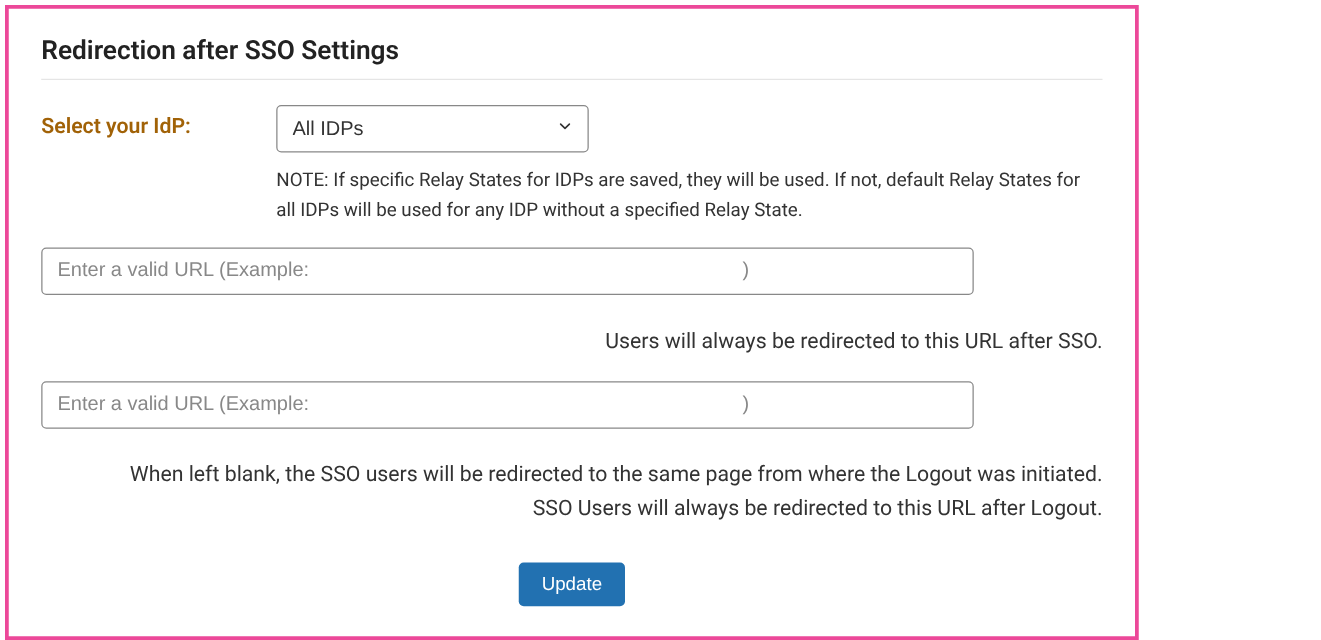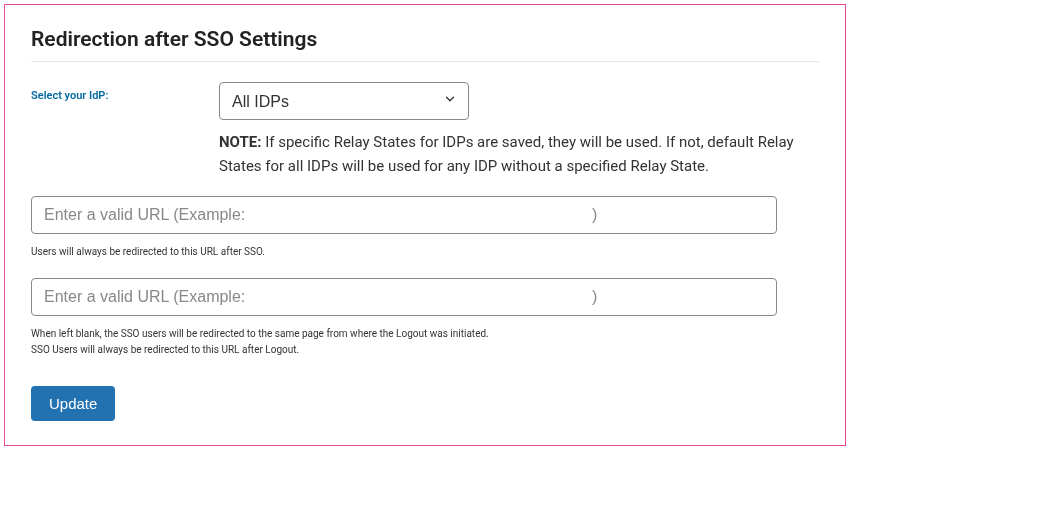--- a/index.html
+++ b/index.html
@@ -8,23 +8,23 @@
       padding: 0;
     }
     body {
       font-family: -apple-system, BlinkMacSystemFont, "Segoe UI", Roboto, "Helvetica Neue", Arial, sans-serif;
       font-size: 15px;
       color: #333;
       background: #fff;
       padding: 4px;
     }
     .panel {
-      border: 1px solid #ec4899;
+      border: 3px solid #ec4899;
       padding: 22px 26px 24px 26px;
-      width: 842px;
+      width: 907px;
     }
     .panel-title {
       font-size: 21px;
       font-weight: 600;
       color: #222;
       margin-bottom: 10px;
     }
     .separator {
       border: none;
       border-top: 1px solid #e5e5e5;
@@ -35,22 +35,22 @@
       align-items: flex-start;
       margin-bottom: 18px;
     }
     .form-row:last-of-type {
       margin-bottom: 20px;
     }
     .form-label {
       width: 188px;
       flex-shrink: 0;
       font-weight: 600;
-      font-size: 11px;
-      color: #0369a1;
+      font-size: 17px;
+      color: #a16207;
       padding-top: 7px;
     }
     .form-control-wrap {
       flex: 1;
     }
     .select-wrap {
       position: relative;
       display: inline-block;
     }
     .select-control {
@@ -74,45 +74,46 @@
       transform: translateY(-50%);
       pointer-events: none;
     }
     .note-text {
       font-size: 15px;
       color: #333;
       line-height: 1.6;
       margin-top: 10px;
     }
     .note-label {
-      font-weight: 700;
+      font-weight: 400;
     }
     .note-italic {
     }
     .text-control {
       width: 746px;
       height: 38px;
       border: 1px solid #888;
       border-radius: 4px;
       font-size: 16px;
       color: #0369a1;
       padding: 0 12px;
     }
     .text-control::placeholder {
       color: #888;
     }
     .help-text {
-      font-size: 10px;
+      font-size: 17px;
       color: #333;
       line-height: 1.6;
-      margin-top: 10px;
+      margin-top: 24px;
+      text-align: right;
     }
     .button-row {
       display: flex;
-      justify-content: flex-start;
+      justify-content: center;
       margin-top: 28px;
     }
     .btn-primary {
       background: #2271b1;
       color: #fff;
       border: none;
       border-radius: 4px;
       font-size: 15px;
       padding: 9px 18px;
       cursor: pointer;

